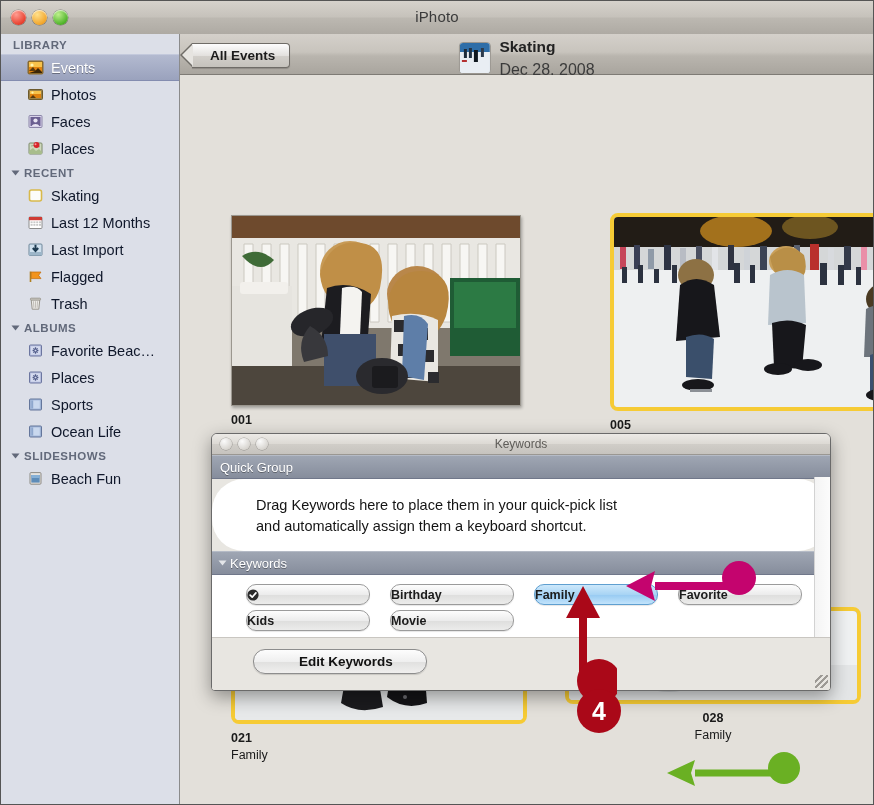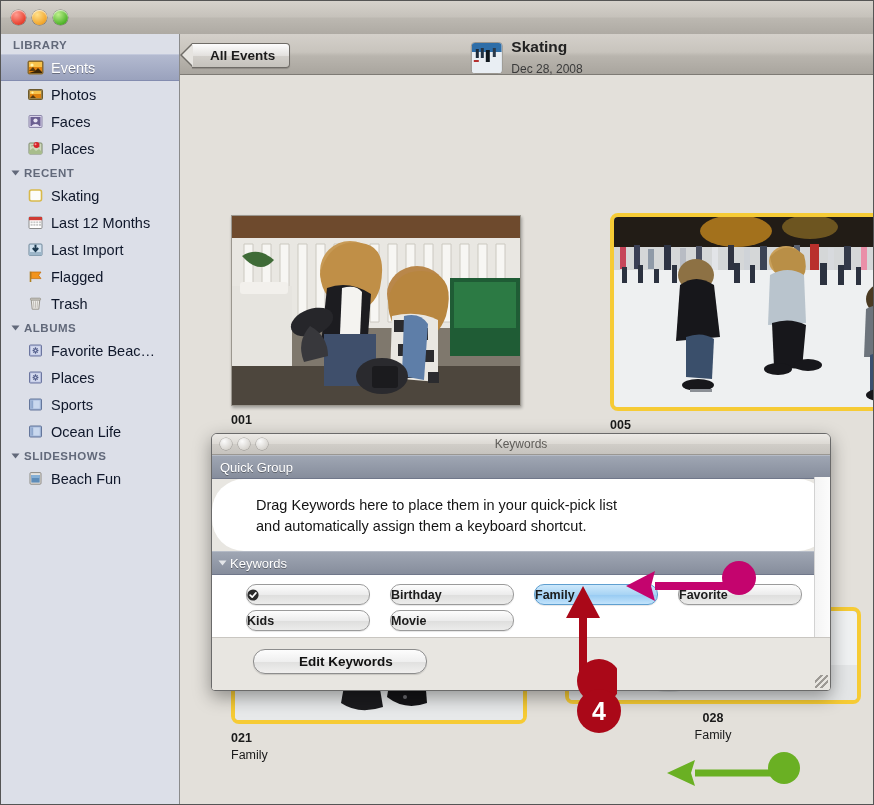--- a/index.html
+++ b/index.html
@@ -101,21 +101,21 @@
   }
   .evt{
     position:absolute;left:50%;top:5px;transform:translateX(-50%);
     display:flex;align-items:center;gap:9px;
   }
   .evt-thumb{
     width:30px;height:30px;border-radius:4px;overflow:hidden;
     border:1px solid #9a968f;background:#cfd7e2;position:relative;
   }
   .evt-name{font-size:15.5px;font-weight:bold;color:#222;line-height:15px;}
-  .evt-date{font-size:12px;color:#3b3b3b;line-height:15px;margin-top:8px;}
+  .evt-date{font-size:16px;color:#3b3b3b;line-height:15px;margin-top:8px;}
 
   .content{
     position:absolute;left:0;right:0;top:41px;bottom:0;
     background:#e3e0da;
   }
 
   
   .cell{position:absolute;}
   .photo{
     position:relative;overflow:hidden;
@@ -227,20 +227,21 @@
 <body>
 
 <div class="app">
 
   <div class="titlebar">
     <div class="lights">
       <span class="light l-close"></span>
       <span class="light l-min"></span>
       <span class="light l-max"></span>
     </div>
+    <div class="title-text">iPhoto</div>
   </div>
 
   <div class="sidebar">
 
     <div class="sb-section">
       <span>LIBRARY</span>
     </div>
 
     <div class="sb-item selected">
       <span class="ico">

